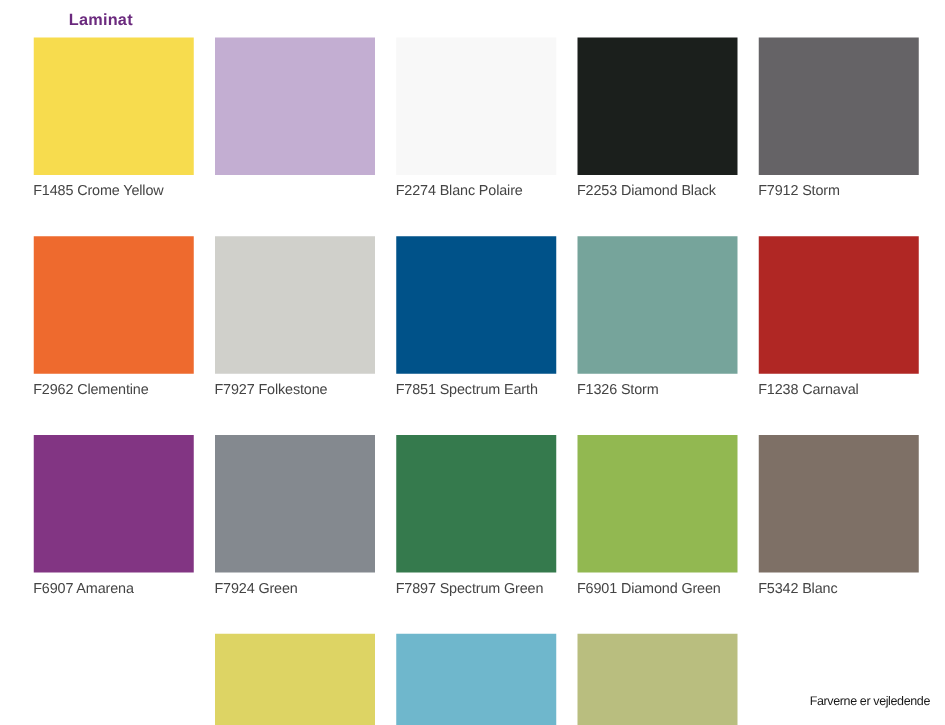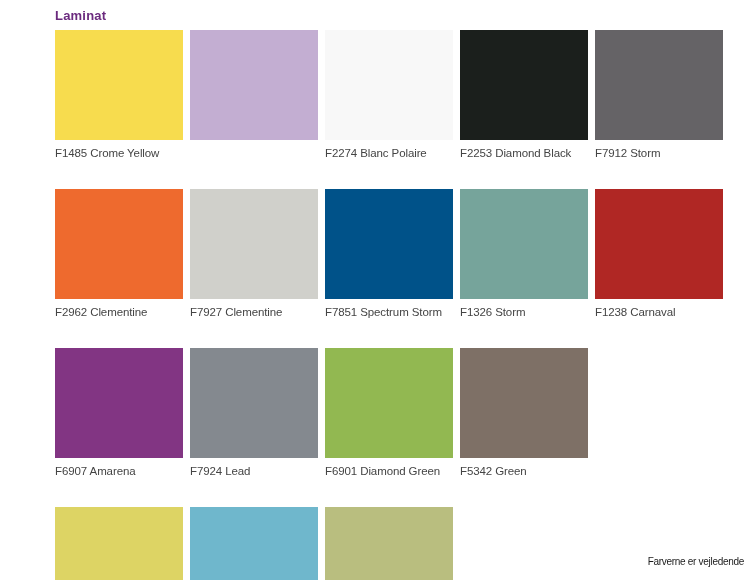--- a/index.html
+++ b/index.html
@@ -36,22 +36,23 @@
 
   .swatch-grid {
     position: absolute;
     left: 55px;
     top: 30px;
     width: 651px;
   }
 
   .swatch-row {
     display: flex;
-    gap: 7px;
+    gap: 17px;
     margin-bottom: 29px;
+    justify-content: center;
   }
 
   .swatch-cell {
     width: 128px;
     flex: 0 0 128px;
   }
 
   .swatch-chip {
     width: 128px;
     height: 110px;
@@ -106,51 +107,55 @@
           <div class="swatch-label">F7912 Storm</div>
         </div>
       </div>
       <div class="swatch-row">
         <div class="swatch-cell">
           <div class="swatch-chip" style="background: rgb(238, 106, 46);"></div>
           <div class="swatch-label">F2962 Clementine</div>
         </div>
         <div class="swatch-cell">
           <div class="swatch-chip" style="background: rgb(208, 208, 203);"></div>
-          <div class="swatch-label">F7927 Clementine</div>
+          <div class="swatch-label">F7927 Folkestone</div>
         </div>
         <div class="swatch-cell">
           <div class="swatch-chip" style="background: rgb(0, 82, 137);"></div>
-          <div class="swatch-label">F7851 Spectrum Storm</div>
+          <div class="swatch-label">F7851 Spectrum Earth</div>
         </div>
         <div class="swatch-cell">
           <div class="swatch-chip" style="background: rgb(118, 164, 155);"></div>
           <div class="swatch-label">F1326 Storm</div>
         </div>
         <div class="swatch-cell">
           <div class="swatch-chip" style="background: rgb(176, 39, 36);"></div>
           <div class="swatch-label">F1238 Carnaval</div>
         </div>
       </div>
       <div class="swatch-row">
         <div class="swatch-cell">
           <div class="swatch-chip" style="background: rgb(130, 53, 131);"></div>
           <div class="swatch-label">F6907 Amarena</div>
         </div>
         <div class="swatch-cell">
           <div class="swatch-chip" style="background: rgb(132, 137, 143);"></div>
-          <div class="swatch-label">F7924 Lead</div>
+          <div class="swatch-label">F7924 Green</div>
+        </div>
+        <div class="swatch-cell">
+          <div class="swatch-chip" style="background: rgb(53, 122, 77);"></div>
+          <div class="swatch-label">F7897 Spectrum Green</div>
         </div>
         <div class="swatch-cell">
           <div class="swatch-chip" style="background: rgb(146, 184, 81);"></div>
           <div class="swatch-label">F6901 Diamond Green</div>
         </div>
         <div class="swatch-cell">
           <div class="swatch-chip" style="background: rgb(126, 112, 102);"></div>
-          <div class="swatch-label">F5342 Green</div>
+          <div class="swatch-label">F5342 Blanc</div>
         </div>
       </div>
       <div class="swatch-row">
         <div class="swatch-cell">
           <div class="swatch-chip" style="background: rgb(221, 212, 100);"></div>
         </div>
         <div class="swatch-cell">
           <div class="swatch-chip" style="background: rgb(111, 183, 204);"></div>
         </div>
         <div class="swatch-cell">

